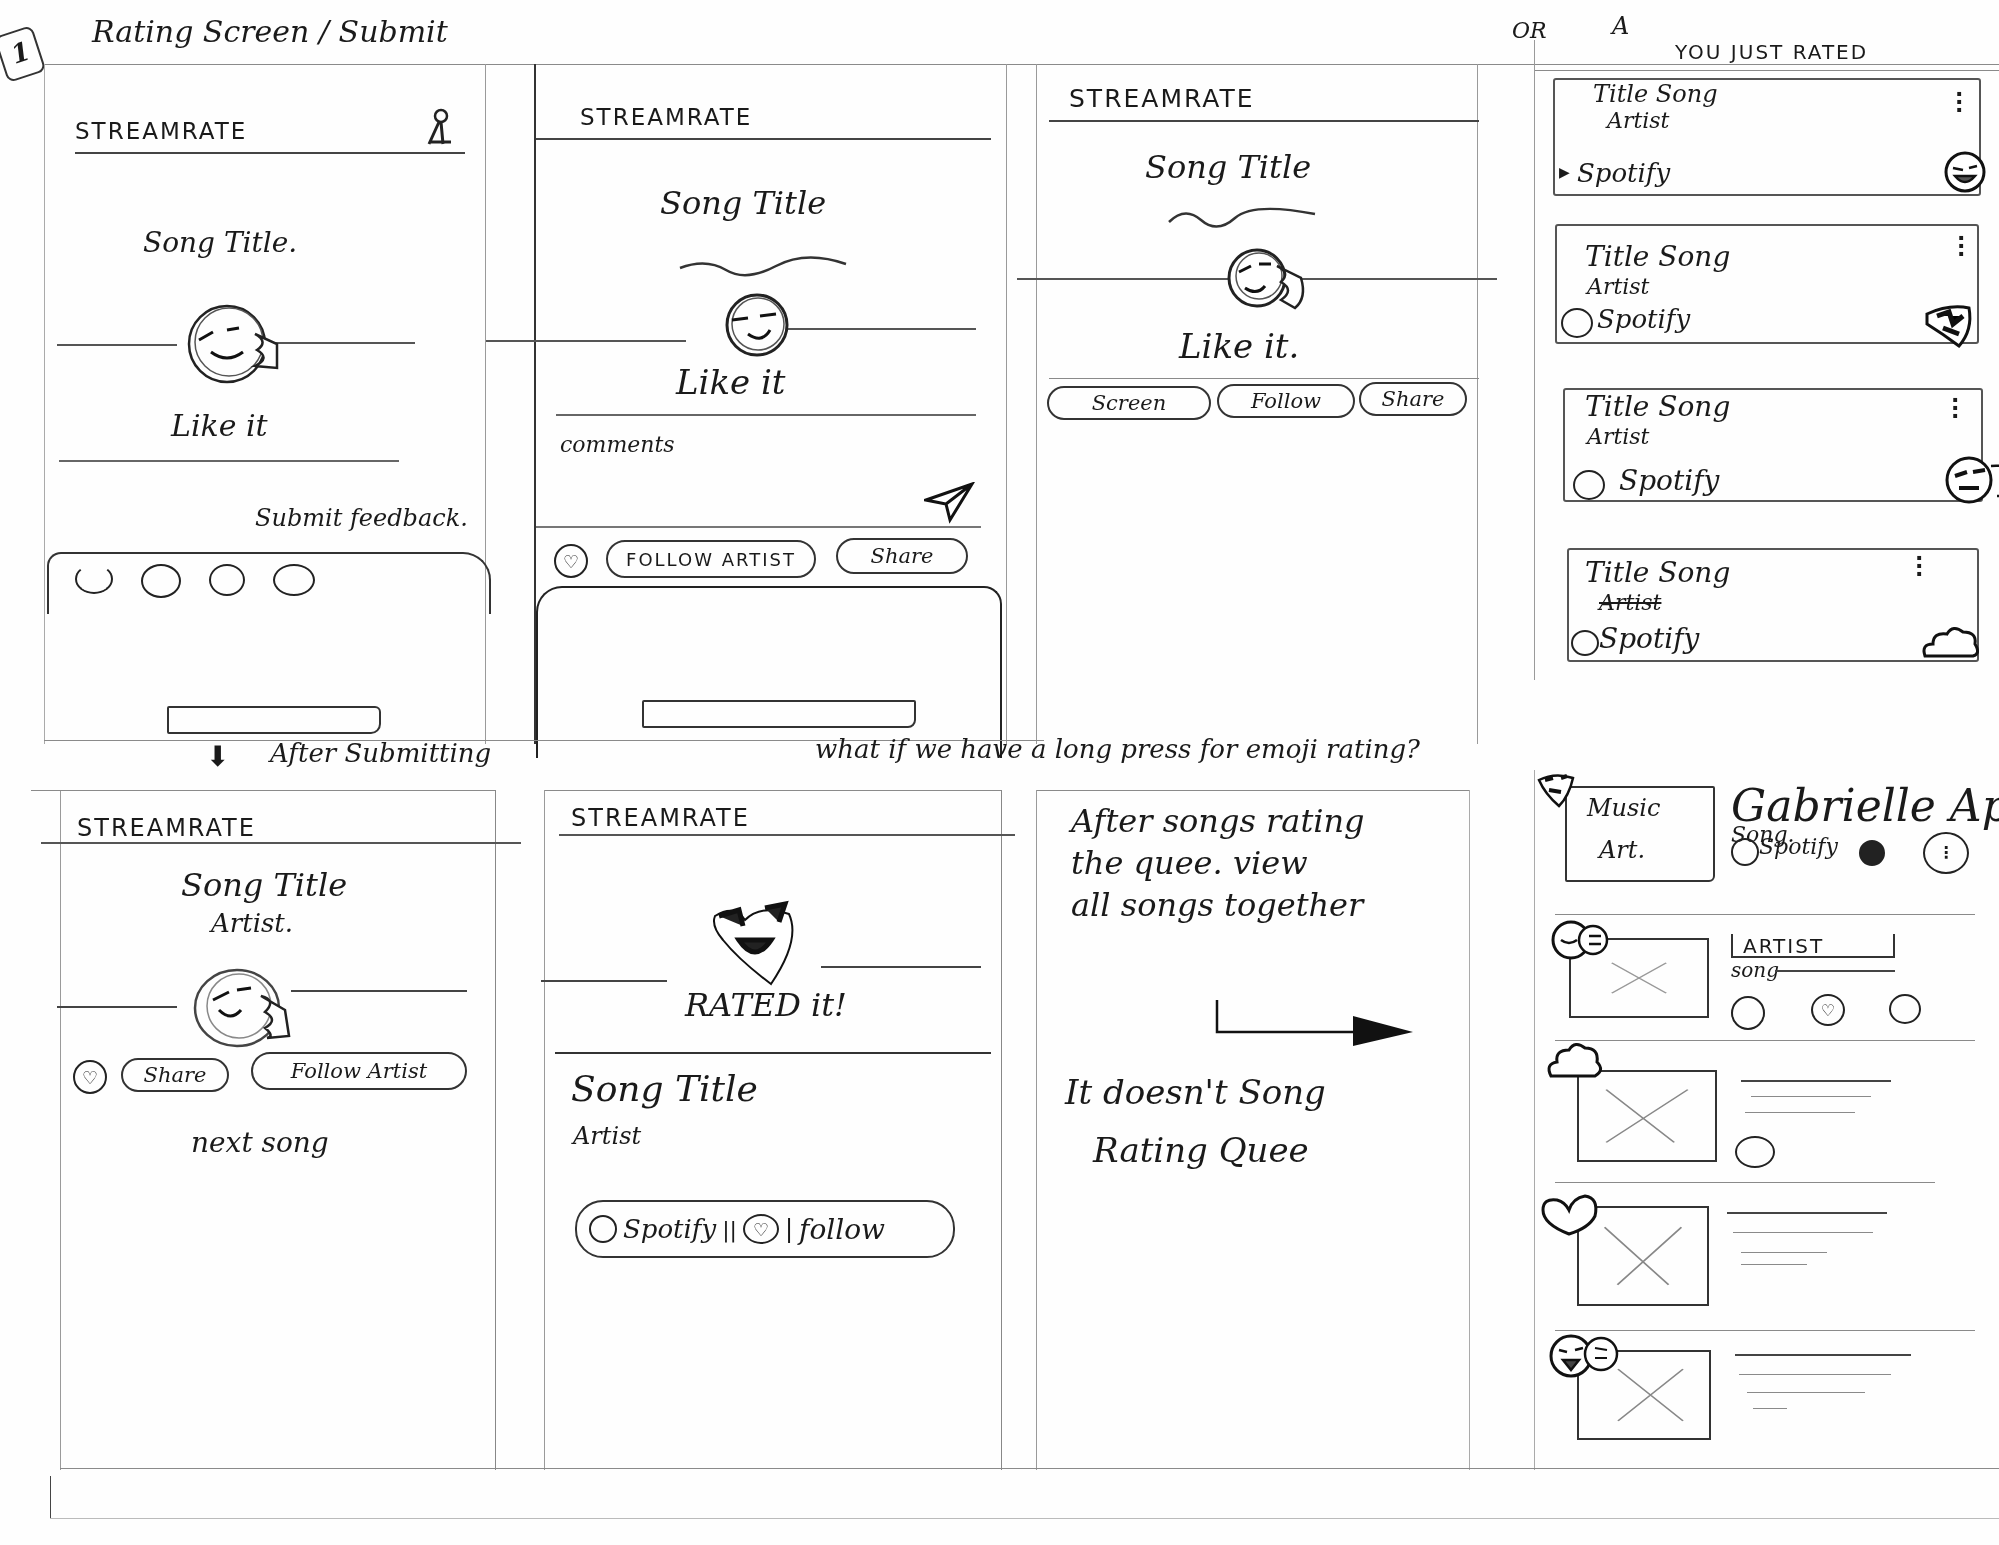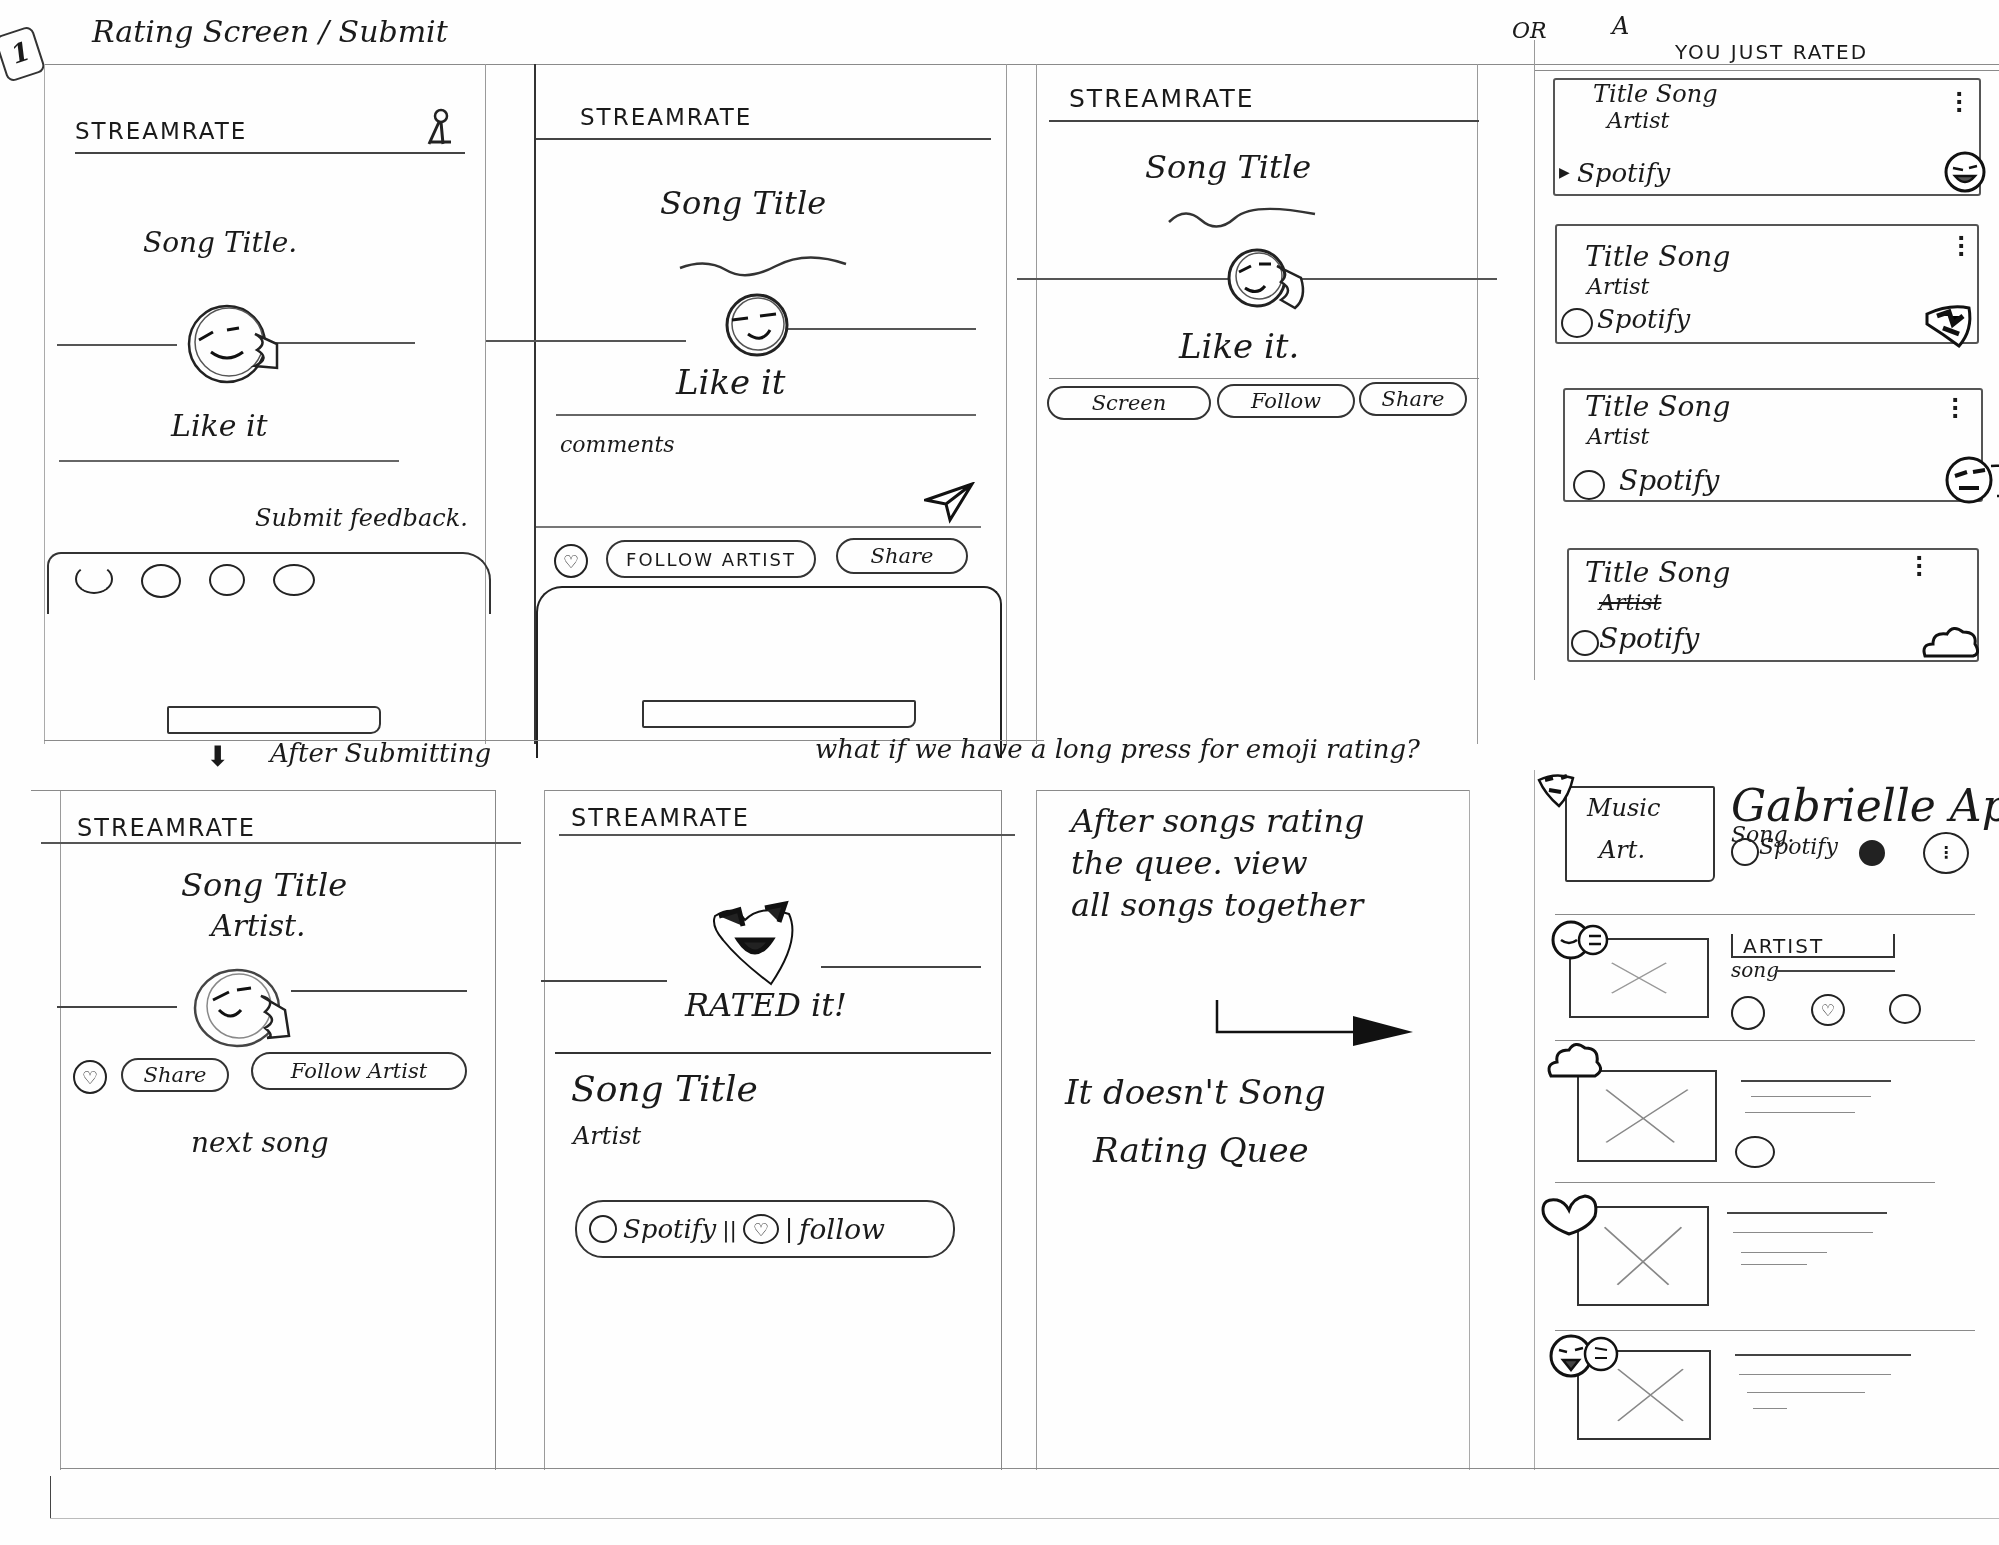--- a/index.html
+++ b/index.html
@@ -169,21 +169,21 @@
 <div class="hline thin" style="left:44px;top:740px;width:1000px;"></div>
 <div class="abs" style="left:206px;top:740px;font-size:28px;">⬇</div>
 <div class="txt hand" style="left:270px;top:738px;font-size:26px;">After Submitting</div>
 <div class="txt hand" style="left:815px;top:734px;font-size:26px;">what if we have a long press for emoji rating?</div>
 
 <div class="frame" style="left:60px;top:790px;width:434px;height:680px;border-right:1.5px solid #888;">
   <div class="hline thin" style="left:-30px;top:0;width:464px;"></div>
   <div class="txt cap" style="left:16px;top:24px;font-size:24px;">STREAMRATE</div>
   <div class="hline" style="left:-20px;top:52px;width:480px;border-top:2px solid #555;"></div>
   <div class="txt hand" style="left:120px;top:76px;font-size:32px;">Song Title</div>
-  <div class="txt hand" style="left:150px;top:118px;font-size:30px;">Artist.</div>
+  <div class="txt hand" style="left:150px;top:118px;font-size:26px;">Artist.</div>
   <div class="hline thin" style="left:-4px;top:216px;width:120px;border-top:2px solid #444;"></div>
   <div class="hline thin" style="left:230px;top:200px;width:176px;border-top:2px solid #444;"></div>
   <svg class="abs" style="left:124px;top:176px;" width="130" height="90">
       <ellipse cx="52" cy="42" rx="42" ry="38" fill="none" stroke="#444" stroke-width="2.5"></ellipse>
       <circle cx="54" cy="40" r="32" fill="none" stroke="#888" stroke-width="1.5"></circle>
       <path d="M28 34 L44 26 M52 24 L66 22 M34 44 Q46 56 56 44" stroke="#111" stroke-width="3" fill="none"></path>
       <path d="M76 30 Q92 34 80 46 Q94 54 80 62 Q90 70 82 72 L104 70 L100 44 Z" stroke="#222" stroke-width="2.5" fill="#fff"></path>
     </svg>
   <div class="circle" style="left:12px;top:270px;width:30px;height:30px;display:flex;align-items:center;justify-content:center;font-size:18px;">♡</div>
   <div class="pill hand" style="left:60px;top:268px;width:104px;height:30px;">Share</div>

